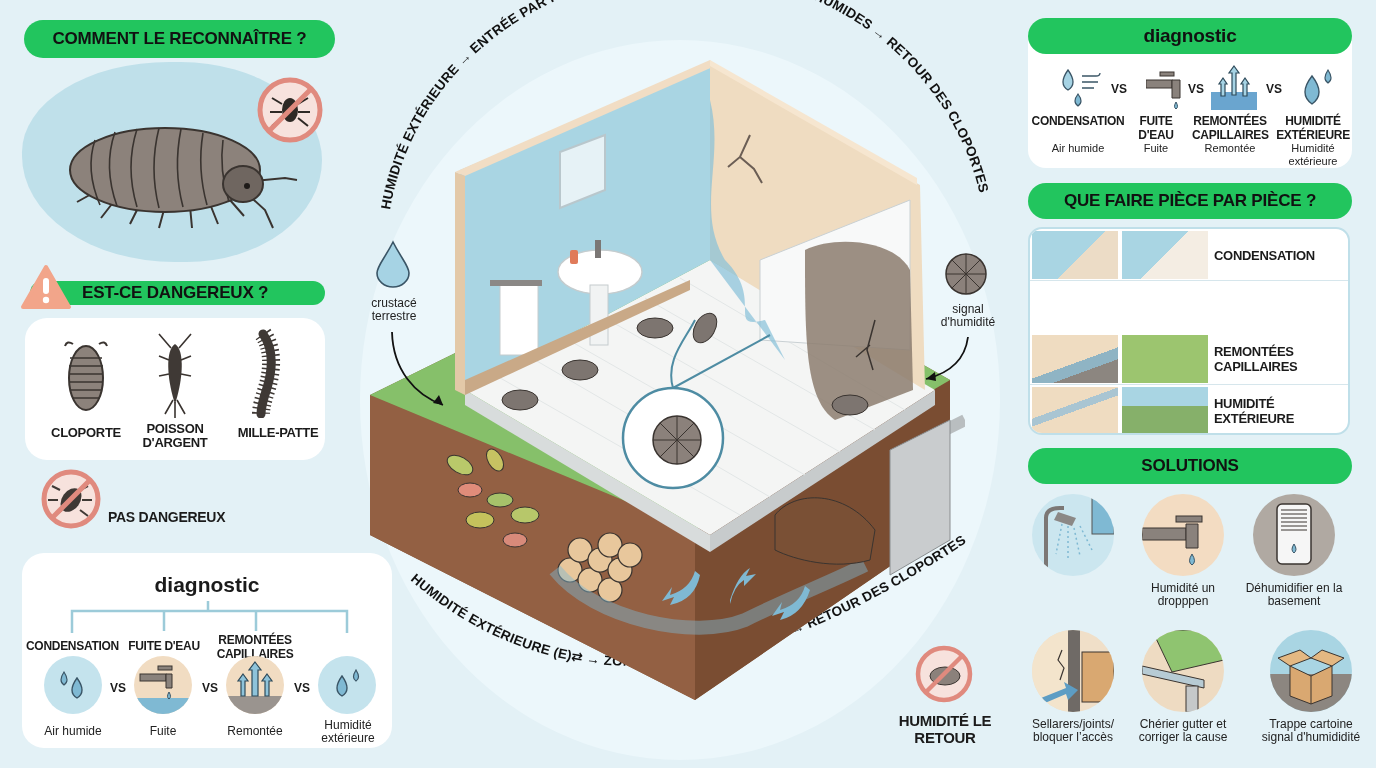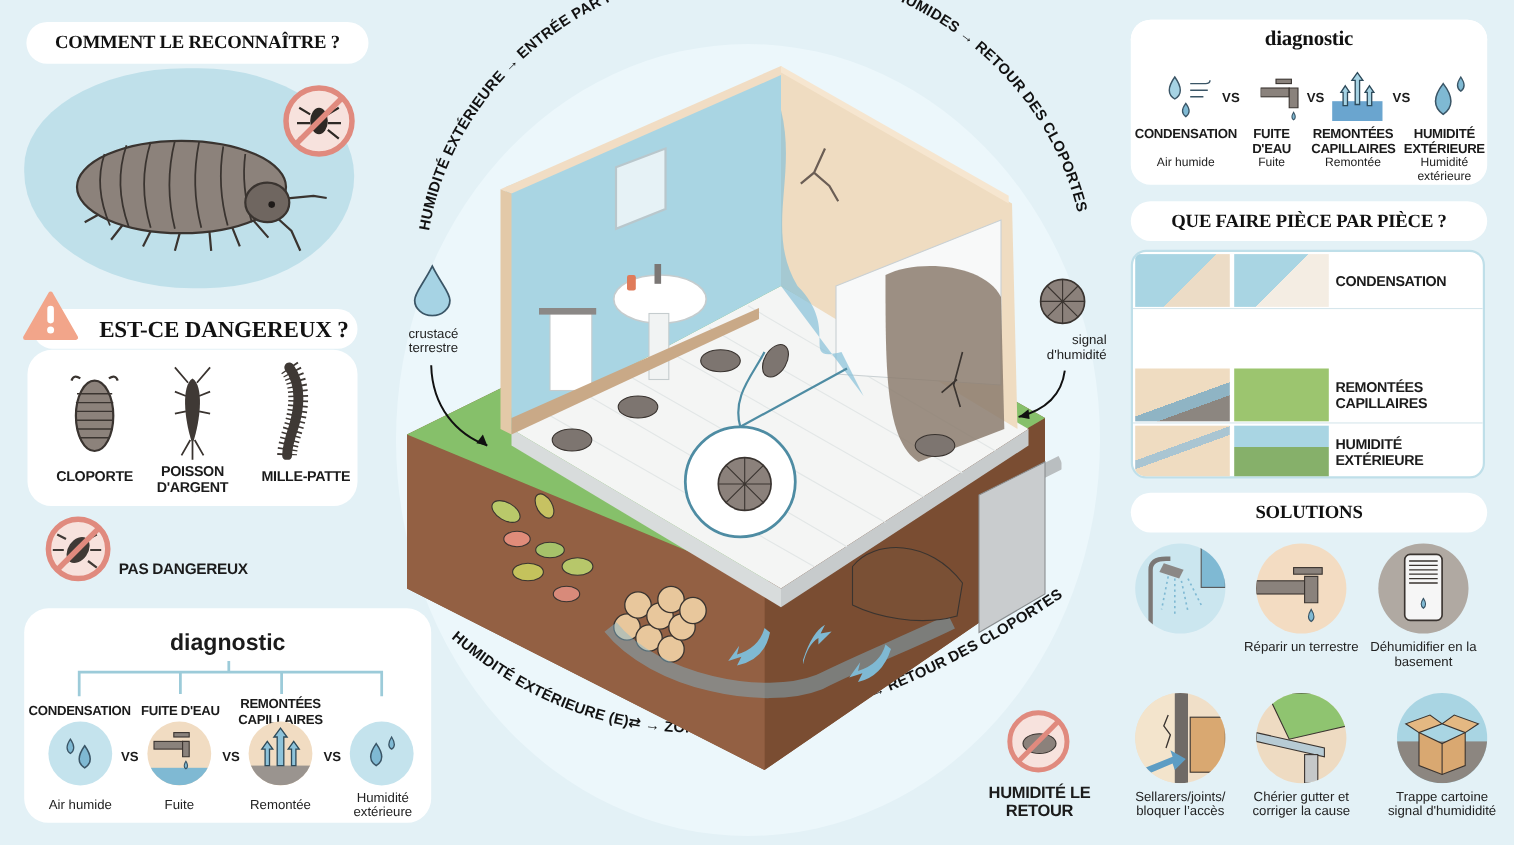--- a/index.html
+++ b/index.html
@@ -6,27 +6,26 @@
   html, body { width: 1376px; height: 768px; overflow: hidden; }
   body {
     background: #e3f1f6;
     font-family: "Liberation Sans", "DejaVu Sans", sans-serif;
     color: #1b1b1b;
     position: relative;
   }
   .abs { position: absolute; }
   .pill {
     position: absolute;
-    background: #ffffff;
+    background: #22c55e;
     border-radius: 22px;
     font-weight: 700;
     color: #111;
     display: flex; align-items: center; justify-content: center;
     letter-spacing: -0.2px;
-    font-family: Liberation Serif, serif;
   }
   .card {
     position: absolute;
     background: #ffffff;
     border-radius: 22px;
   }
   .lbl { font-weight: 700; font-size: 13px; text-align: center; line-height: 14px; letter-spacing: -0.3px; }
   .sub { font-size: 12px; text-align: center; line-height: 13px; color: #222; }
   .vs { font-weight: 700; font-size: 12px; position: absolute; }
   .circ { position: absolute; border-radius: 50%; overflow: hidden; }
@@ -77,21 +76,21 @@
   <svg width="68" height="68" viewBox="0 0 68 68">
     <circle cx="34" cy="34" r="30" fill="#f7e2dd" stroke="#e08a7e" stroke-width="5"></circle>
     <ellipse cx="34" cy="34" rx="8" ry="12" fill="#2e2925"></ellipse>
     <g stroke="#2e2925" stroke-width="2">
         <path d="M26 28 l-10 -6 M26 36 l-12 0 M26 42 l-10 8 M42 28 l10 -6 M42 36 l12 0 M42 42 l10 8"></path>
       </g>
     <line x1="14" y1="54" x2="54" y2="14" stroke="#e08a7e" stroke-width="5"></line>
   </svg>
 </div>
 
-<div class="pill" style="left:30px;top:281px;width:295px;height:36px;font-size:21px;justify-content:center;padding-left:52px;">
+<div class="pill" style="left:30px;top:281px;width:295px;height:24px;font-size:17px;justify-content:flex-start;padding-left:52px;">
   <span>EST-CE DANGEREUX ?</span>
 </div>
 <div class="abs" style="left:20px;top:264px;">
   <svg width="52" height="46" viewBox="0 0 52 46">
     <path d="M26 3 L49 43 L3 43 Z" fill="#f2a58a" stroke="#f2a58a" stroke-width="4" stroke-linejoin="round"></path>
     <rect x="23" y="14" width="6" height="16" rx="3" fill="#fff"></rect>
     <circle cx="26" cy="36" r="3.2" fill="#fff"></circle>
   </svg>
 </div>
 <div id="danger-card" class="card">
@@ -310,21 +309,21 @@
   </svg>
 
 <div class="abs" style="left:944px;top:252px;">
   <svg width="44" height="44" viewBox="0 0 44 44">
       <circle cx="22" cy="22" r="20" fill="#8b817b" stroke="#3a3430" stroke-width="1.5"></circle>
       <g stroke="#3a3430" stroke-width="1">
         <path d="M22 2 V42 M2 22 H42 M8 8 L36 36 M36 8 L8 36"></path>
       </g>
     </svg>
 </div>
-<div class="abs sub" style="left:930px;top:303px;width:76px;font-size:12px;text-align:right;">signal d'humidité</div>
+<div class="abs sub" style="left:930px;top:303px;width:76px;font-size:12px;">signal d'humidité</div>
 <svg class="abs" style="left:920px;top:335px;" width="60" height="50">
     <path d="M48 2 C45 25 30 38 6 44" stroke="#111" stroke-width="1.8" fill="none"></path>
     <path d="M6 44 l9 -7 l1 9z" fill="#111"></path>
   </svg>
 
 <div class="abs" style="left:914px;top:644px;">
   <svg width="60" height="60" viewBox="0 0 60 60">
       <circle cx="30" cy="30" r="26" fill="#f7e2dd" stroke="#e08a7e" stroke-width="4.5"></circle>
       <ellipse cx="31" cy="32" rx="15" ry="9" fill="#8b817b" stroke="#3a3430"></ellipse>
       <line x1="12" y1="48" x2="48" y2="12" stroke="#e08a7e" stroke-width="4.5"></line>
@@ -419,21 +418,21 @@
 </div>
 <div class="sol" style="left:1128px;top:494px;">
   <div class="circ" style="background:#f3dcc2;">
     <svg width="82" height="82" viewBox="0 0 82 82">
         <rect x="0" y="34" width="44" height="12" fill="#8a827c" stroke="#3a3430"></rect>
         <path d="M44 30 h12 v24 h-12z" fill="#8a827c" stroke="#3a3430"></path>
         <rect x="34" y="22" width="26" height="6" fill="#8a827c" stroke="#3a3430"></rect>
         <path d="M50 60 q-5 8 0 11 q5 -3 0 -11z" fill="#7fb9d3" stroke="#3a5566"></path>
       </svg>
   </div>
-  <div class="sub">Réparir un terrestre</div>
+  <div class="sub">Humidité un dropppen</div>
 </div>
 <div class="sol" style="left:1239px;top:494px;">
   <div class="circ" style="background:#b0a9a2;">
     <svg width="82" height="82" viewBox="0 0 82 82">
         <rect x="24" y="10" width="34" height="60" rx="5" fill="#f6f6f6" stroke="#3a3430" stroke-width="1.5"></rect>
         <g stroke="#3a3430" stroke-width="1.2">
           <path d="M28 16 h26 M28 20 h26 M28 24 h26 M28 28 h26 M28 32 h26 M28 36 h26"></path>
         </g>
         <path d="M41 50 q-4 6 0 9 q4 -3 0 -9z" fill="#7fb9d3" stroke="#3a5566"></path>
       </svg>

